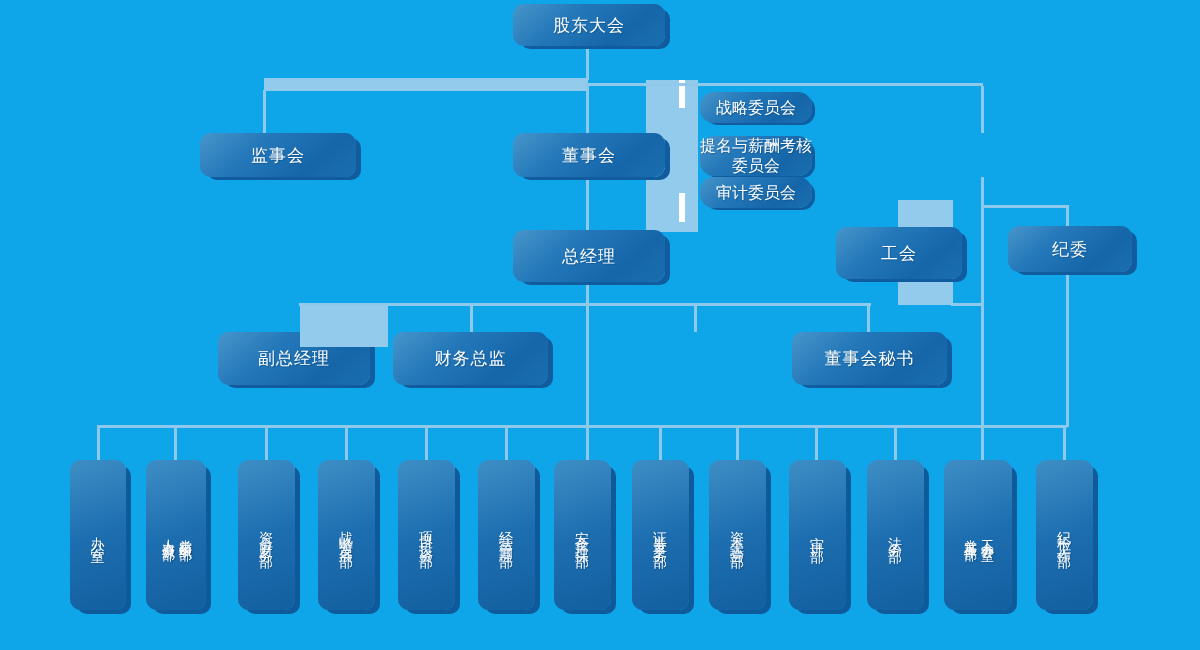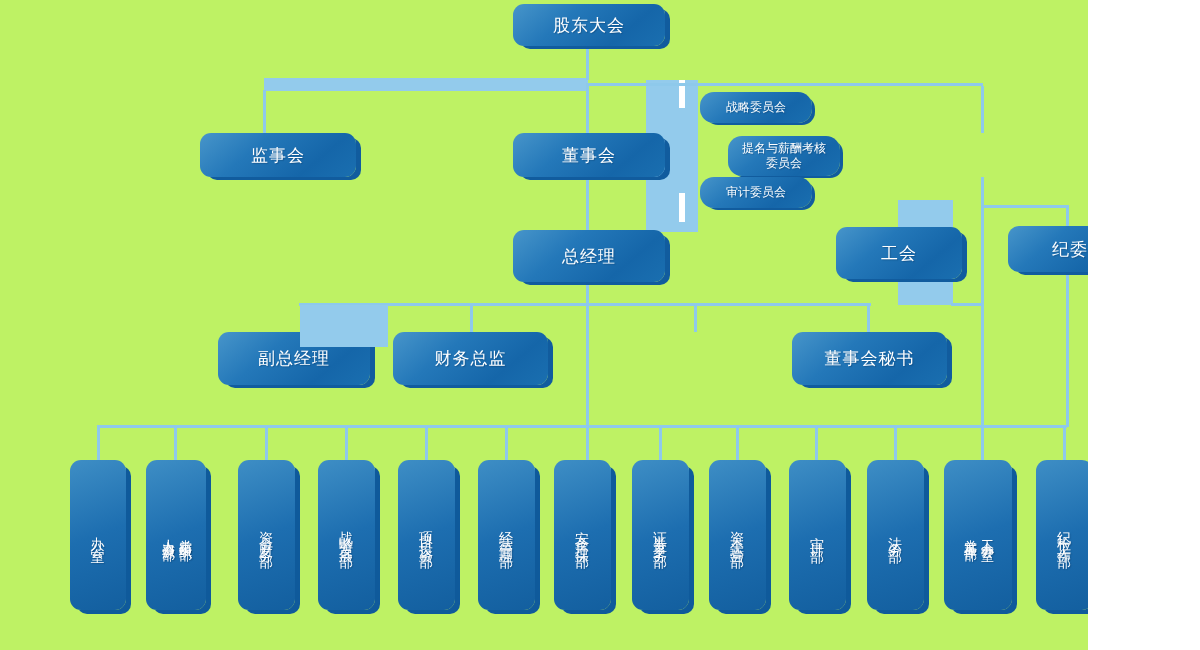--- a/index.html
+++ b/index.html
@@ -1,36 +1,36 @@
 <!DOCTYPE html>
 <html><head>
 <meta charset="utf-8">
 <style>
   html,body{margin:0;padding:0;background:#ffffff;}
   body{font-family:"Liberation Sans","DejaVu Sans",sans-serif;}
-  .stage{position:relative;width:1088px;height:650px;background:#bef264;overflow:hidden;}
+  .stage{position:relative;width:1200px;height:650px;background:#0ea5e9;overflow:hidden;}
 
   
   .cl{position:absolute;background:#8ec9eb;z-index:1;}
   .cb{position:absolute;background:#93cbec;z-index:0;}
   .cb-front{position:absolute;background:#93cbec;z-index:3;}
   .notch{position:absolute;background:#ffffff;z-index:1;}
 
   
   .node{
     position:absolute;z-index:2;
     display:flex;align-items:center;justify-content:center;
     color:#fff;border-radius:11px;
     background:linear-gradient(140deg,#4795ca 0%,#2478b9 35%,#1566a9 72%,#1a6fb0 100%);
     box-shadow:6px 4px 0 -1px #115c9e;
     font-size:17px;letter-spacing:1px;
     text-shadow:1px 1px 1px rgba(8,50,90,.35);
   }
   .cmt{
-    border-radius:14px;font-size:12px;letter-spacing:0;
+    border-radius:14px;font-size:16px;letter-spacing:0;
     box-shadow:4px 3px 0 -1px #115c9e;
     text-align:center;white-space:pre-line;line-height:1.25;
   }
   .dept{
     position:absolute;z-index:2;top:460px;height:150px;
     display:flex;align-items:center;justify-content:center;
     color:#fff;border-radius:11px;
     background:linear-gradient(160deg,#3e8ec5 0%,#1d6eb0 50%,#135f9f 100%);
     box-shadow:6px 5px 0 -1px #0f5a9b;
     writing-mode:vertical-rl;text-orientation:upright;
@@ -90,21 +90,21 @@
   <div class="node" style="left:200px;top:133px;width:156px;height:44px;align-items:center;">
     <span>监事会</span>
   </div>
   <div class="node" style="left:513px;top:133px;width:152px;height:44px;">
     <span>董事会</span>
   </div>
 
   <div class="node cmt" style="left:700px;top:92px;width:112px;height:31px;">
     <span>战略委员会</span>
   </div>
-  <div class="node cmt" style="left:700px;top:136px;width:112px;height:40px;margin-left:28px;">
+  <div class="node cmt" style="left:700px;top:136px;width:112px;height:40px;">
     <span>提名与薪酬考核
 委员会</span>
   </div>
   <div class="node cmt" style="left:700px;top:177px;width:112px;height:31px;">
     <span>审计委员会</span>
   </div>
 
   <div class="node" style="left:513px;top:230px;width:152px;height:52px;">
     <span>总经理</span>
   </div>

